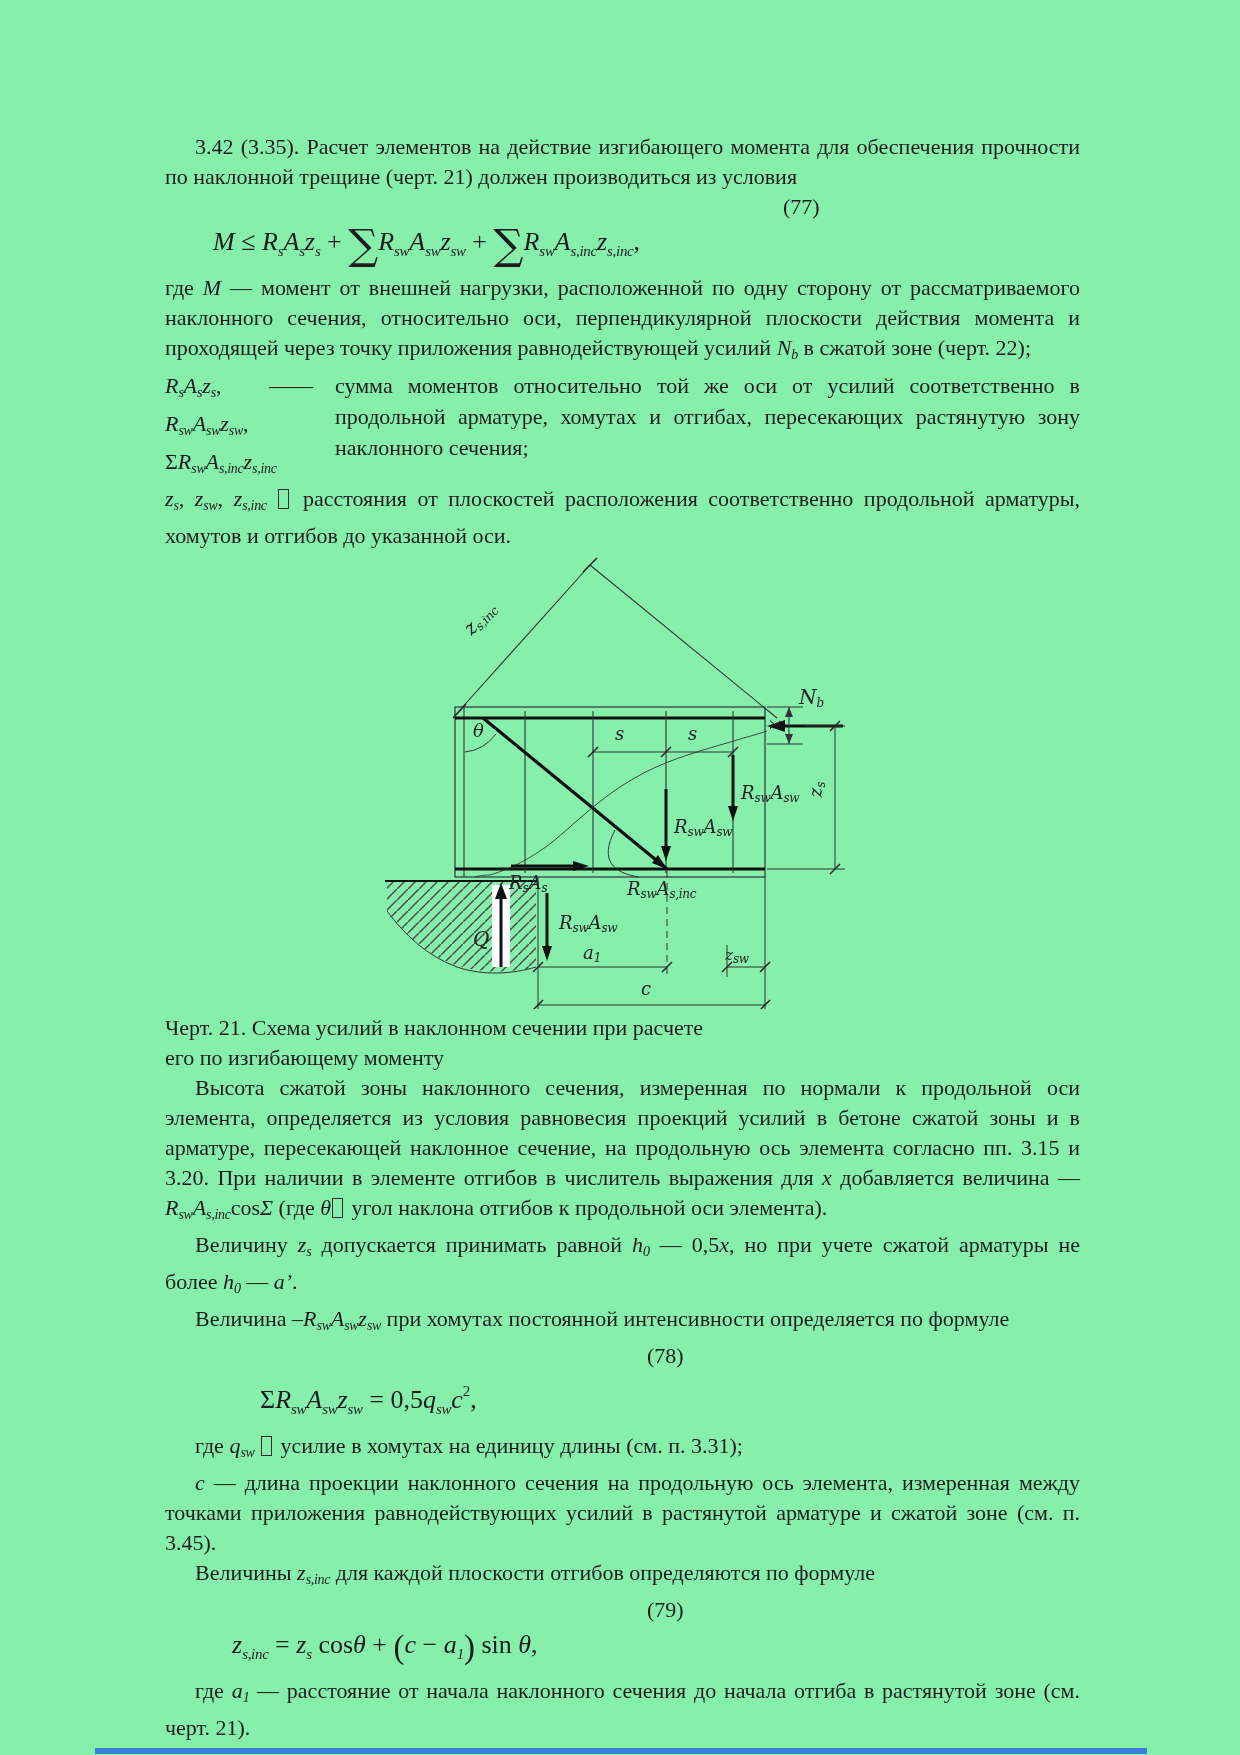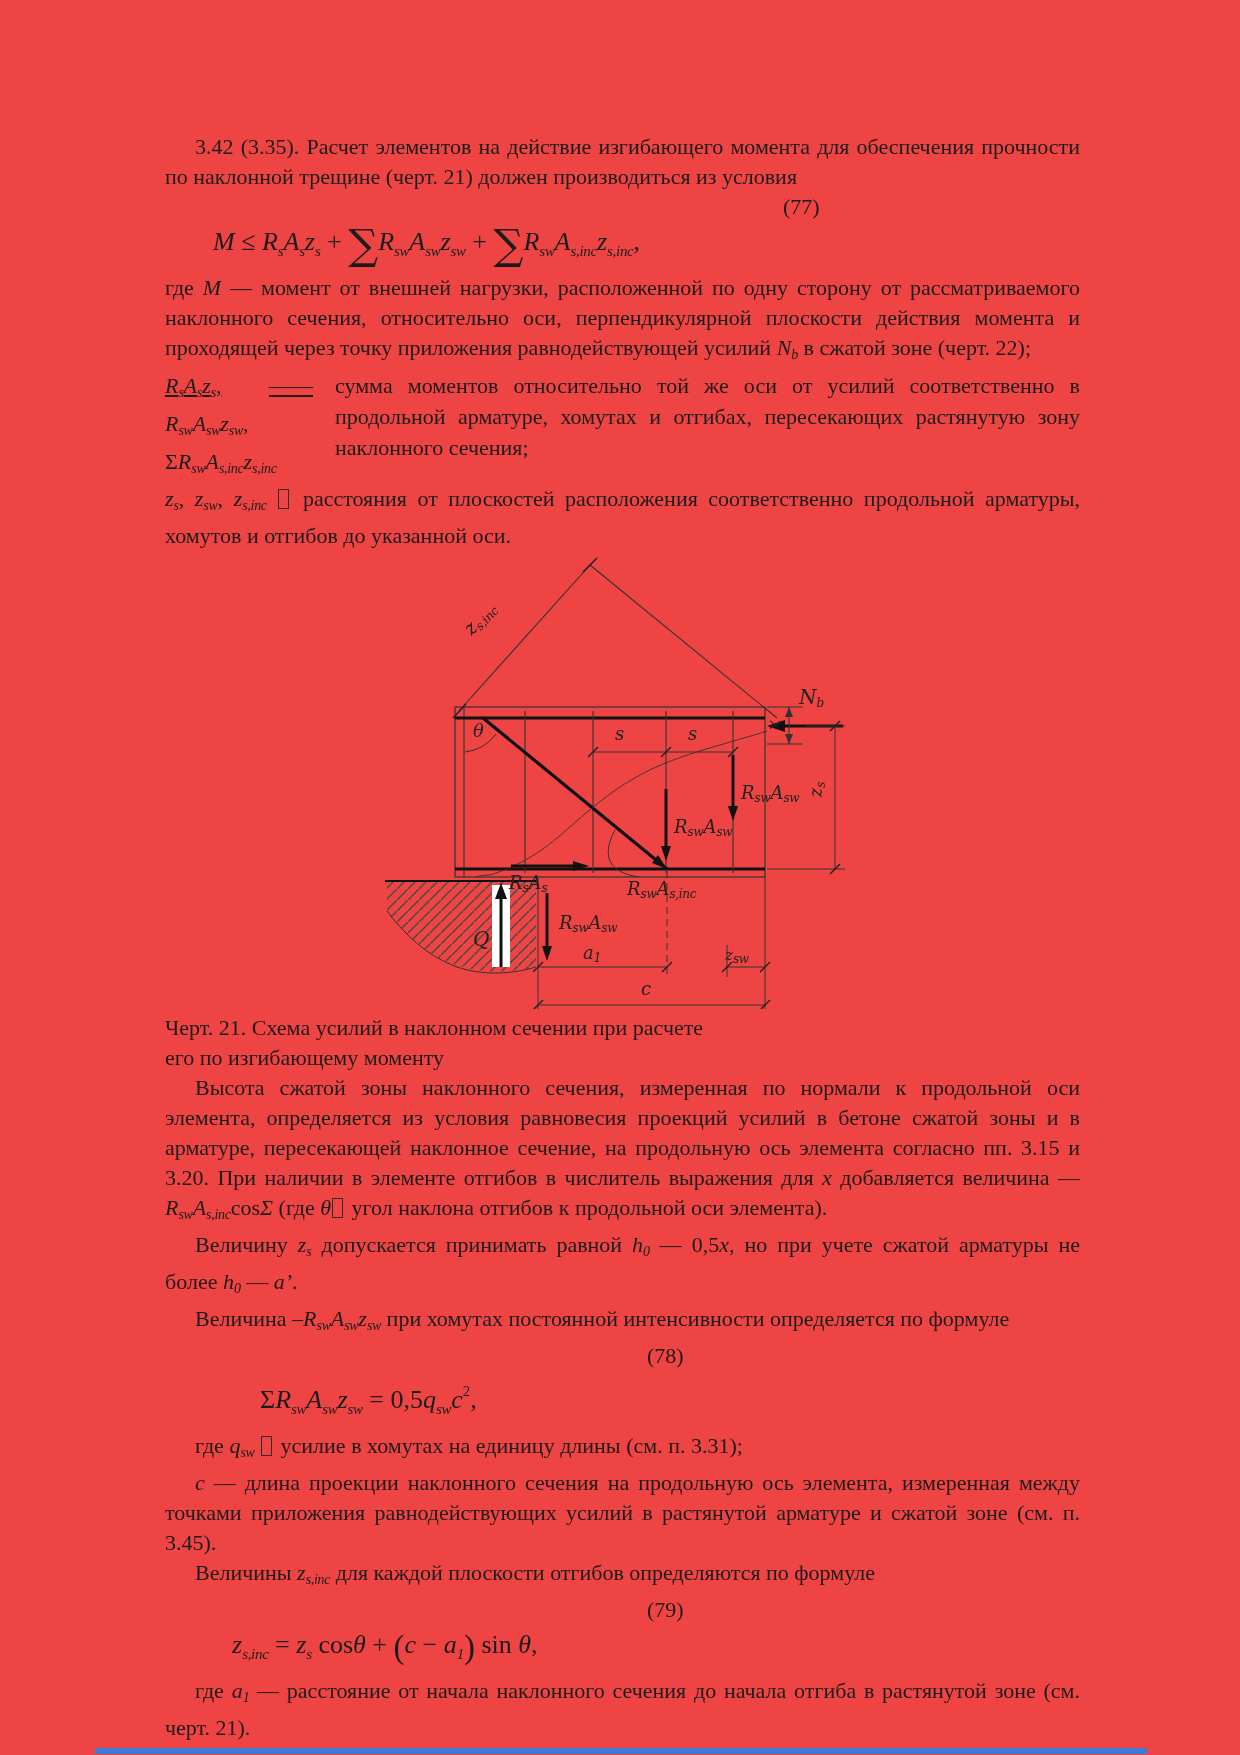--- a/index.html
+++ b/index.html
@@ -1,21 +1,21 @@
 <!DOCTYPE html>
 <html><head>
 <meta charset="utf-8">
 <style>
   html,body{margin:0;padding:0;background:#ffffff;}
   .page{
     position:relative;
     width:1240px;height:1755px;
     box-sizing:border-box;
     padding:132px 160px 0 165px;
-    background:#ef4444;
+    background:#86efac;
     color:#1c1c1c;
     font-family:"Liberation Serif",serif;
     font-size:22px;
     line-height:30px;
     overflow:hidden;
   }
   p{margin:0;}
   .just{text-align:justify;}
   .ind{text-indent:30px;}
   .sg-n{font-style:normal;}
@@ -28,21 +28,21 @@
   .eqnum{line-height:30px;}
   .eqnum-77{padding-left:618px;}
   .eqnum-c{padding-left:482px;}
   .formula{font-size:26px;line-height:36px;margin:2px 0 4px 0;}
   .formula .sg-sub{font-size:15px;vertical-align:-6px;}
   .formula .sg-sup{font-size:15px;vertical-align:12px;}
   .f77{margin-left:48px;}
   .f78{margin-left:95px;}
   .f79{margin-left:67px;}
   .terms{display:grid;grid-template-columns:170px 1fr;line-height:31px;}
-  .trow1{display:flex;justify-content:space-between;width:148px;text-decoration:underline;}
+  .trow1{display:flex;justify-content:space-between;width:148px;}
   .tdesc{text-align:justify;}
   
   .figure{
     position:relative;width:500px;height:494px;
     margin:-36px 0 0 210px;
   }
   .figure svg{position:absolute;left:0;top:0;}
   .flabel{
     position:absolute;
     font-family:"DejaVu Serif",serif;

